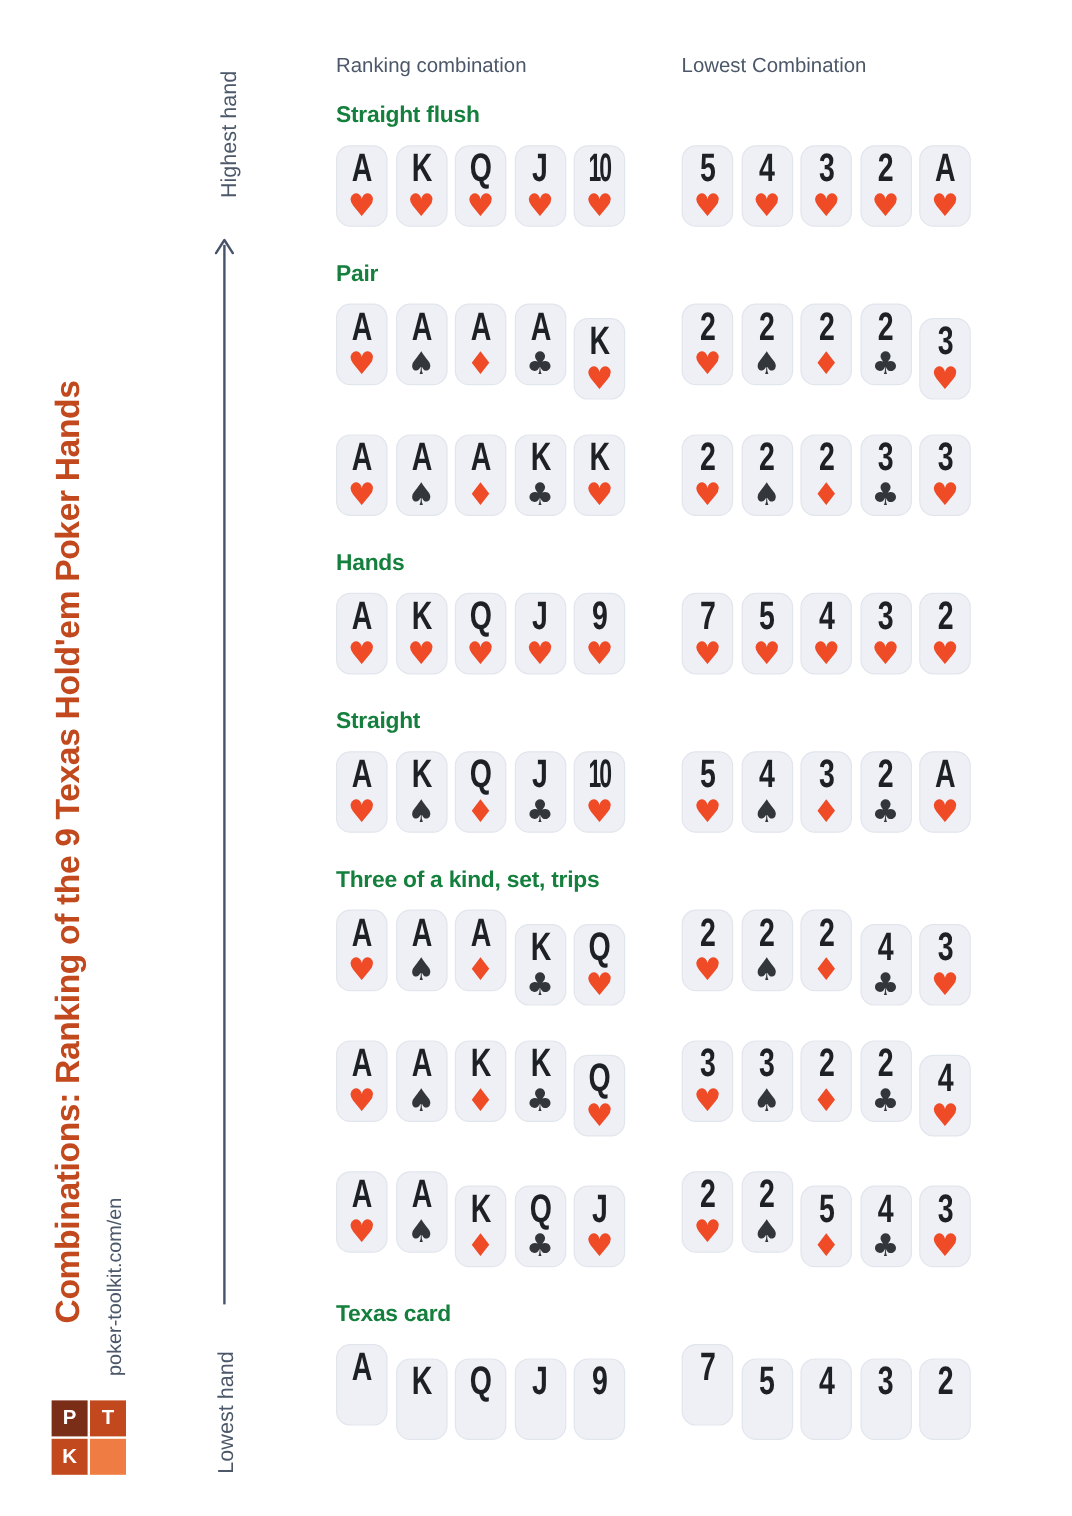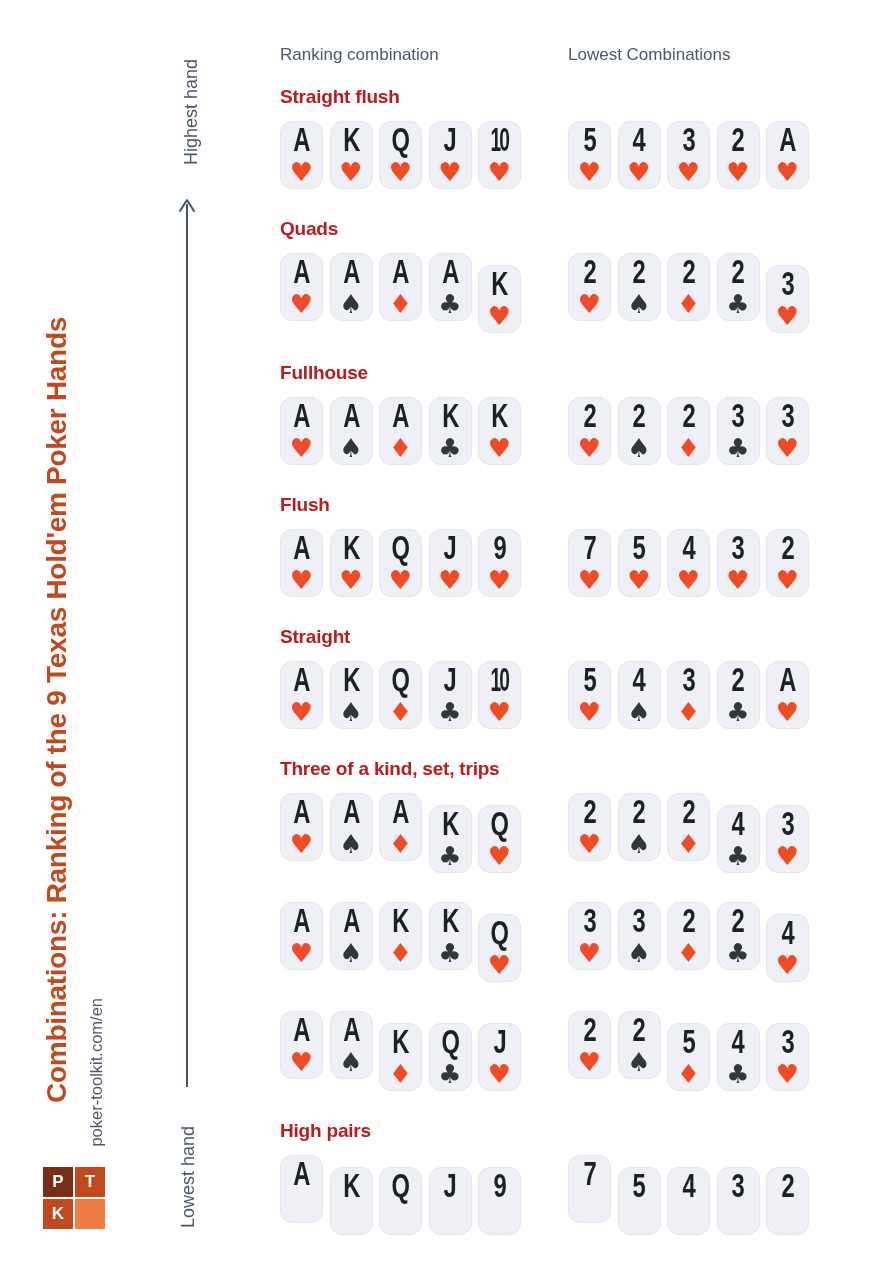--- a/index.html
+++ b/index.html
@@ -34,21 +34,21 @@
 
   
   .col-headers { position:absolute; left:280px; top:45px; width:560px; height:22px; }
   .col-header { position:absolute; top:0; font-size:17px; color:#4c5869; }
   .col-header.lowest { left:288px; }
 
   .hands { position:absolute; left:280px; top:86px; width:580px; }
   .hand-row { margin-bottom:29px; }
   .hand-row.has-kicker { margin-bottom:41px; }
   .hand-name { font-size:19px; line-height:21px; font-weight:800; letter-spacing:-0.2px;
-               color:#b91c1c; margin-bottom:14px; }
+               color:#15803d; margin-bottom:14px; }
   .cards-line { display:flex; }
   .card-group { display:flex; gap:6.5px; width:241px; flex:none; }
   .card-group.lowest-group { margin-left:47px; }
 
   .card {
     width:41px; height:59px; flex:none; border-radius:12px;
     background:#eef0f5; border:1px solid #e1e5ec;
     display:flex; flex-direction:column; align-items:center; justify-content:space-between;
     padding:2px 0 5px 0;
   }
@@ -86,21 +86,21 @@
   <svg class="axis-head" width="18" height="14" viewBox="0 0 18 14">
     <path d="M2 13 L9 2 L16 13" fill="none" stroke="#47536b" stroke-width="2" stroke-linecap="round" stroke-linejoin="round"></path>
   </svg>
   <div class="axis-line"></div>
   <div class="vwrap axis-bottom-box">
     <div class="vtext axis-label">Lowest hand</div>
   </div>
 
   <div class="col-headers">
     <div class="col-header highest">Ranking combination</div>
-    <div class="col-header lowest">Lowest Combinations</div>
+    <div class="col-header lowest">Lowest Combination</div>
   </div>
 
   <div class="hands">
       <div class="hand-row">
         <div class="hand-name">Straight flush</div>
         <div class="cards-line">
           <div class="card-group highest-group">
             <div class="card">
               <span class="card-value">A</span>
               <span class="card-suit" style="color: rgb(239, 75, 39);">♥</span>
@@ -140,21 +140,21 @@
               <span class="card-suit" style="color: rgb(239, 75, 39);">♥</span>
             </div>
             <div class="card">
               <span class="card-value">A</span>
               <span class="card-suit" style="color: rgb(239, 75, 39);">♥</span>
             </div>
           </div>
         </div>
       </div>
       <div class="hand-row has-kicker">
-        <div class="hand-name">Quads</div>
+        <div class="hand-name">Pair</div>
         <div class="cards-line">
           <div class="card-group highest-group">
             <div class="card">
               <span class="card-value">A</span>
               <span class="card-suit" style="color: rgb(239, 75, 39);">♥</span>
             </div>
             <div class="card">
               <span class="card-value">A</span>
               <span class="card-suit" style="color: rgb(51, 55, 60);">♠</span>
             </div>
@@ -189,21 +189,20 @@
               <span class="card-suit" style="color: rgb(51, 55, 60);">♣</span>
             </div>
             <div class="card kicker">
               <span class="card-value">3</span>
               <span class="card-suit" style="color: rgb(239, 75, 39);">♥</span>
             </div>
           </div>
         </div>
       </div>
       <div class="hand-row">
-        <div class="hand-name">Fullhouse</div>
         <div class="cards-line">
           <div class="card-group highest-group">
             <div class="card">
               <span class="card-value">A</span>
               <span class="card-suit" style="color: rgb(239, 75, 39);">♥</span>
             </div>
             <div class="card">
               <span class="card-value">A</span>
               <span class="card-suit" style="color: rgb(51, 55, 60);">♠</span>
             </div>
@@ -238,21 +237,21 @@
               <span class="card-suit" style="color: rgb(51, 55, 60);">♣</span>
             </div>
             <div class="card">
               <span class="card-value">3</span>
               <span class="card-suit" style="color: rgb(239, 75, 39);">♥</span>
             </div>
           </div>
         </div>
       </div>
       <div class="hand-row">
-        <div class="hand-name">Flush</div>
+        <div class="hand-name">Hands</div>
         <div class="cards-line">
           <div class="card-group highest-group">
             <div class="card">
               <span class="card-value">A</span>
               <span class="card-suit" style="color: rgb(239, 75, 39);">♥</span>
             </div>
             <div class="card">
               <span class="card-value">K</span>
               <span class="card-suit" style="color: rgb(239, 75, 39);">♥</span>
             </div>
@@ -481,21 +480,21 @@
               <span class="card-suit" style="color: rgb(51, 55, 60);">♣</span>
             </div>
             <div class="card kicker">
               <span class="card-value">3</span>
               <span class="card-suit" style="color: rgb(239, 75, 39);">♥</span>
             </div>
           </div>
         </div>
       </div>
       <div class="hand-row has-kicker">
-        <div class="hand-name">High pairs</div>
+        <div class="hand-name">Texas card</div>
         <div class="cards-line">
           <div class="card-group highest-group">
             <div class="card">
               <span class="card-value">A</span>
             </div>
             <div class="card kicker">
               <span class="card-value">K</span>
             </div>
             <div class="card kicker">
               <span class="card-value">Q</span>

